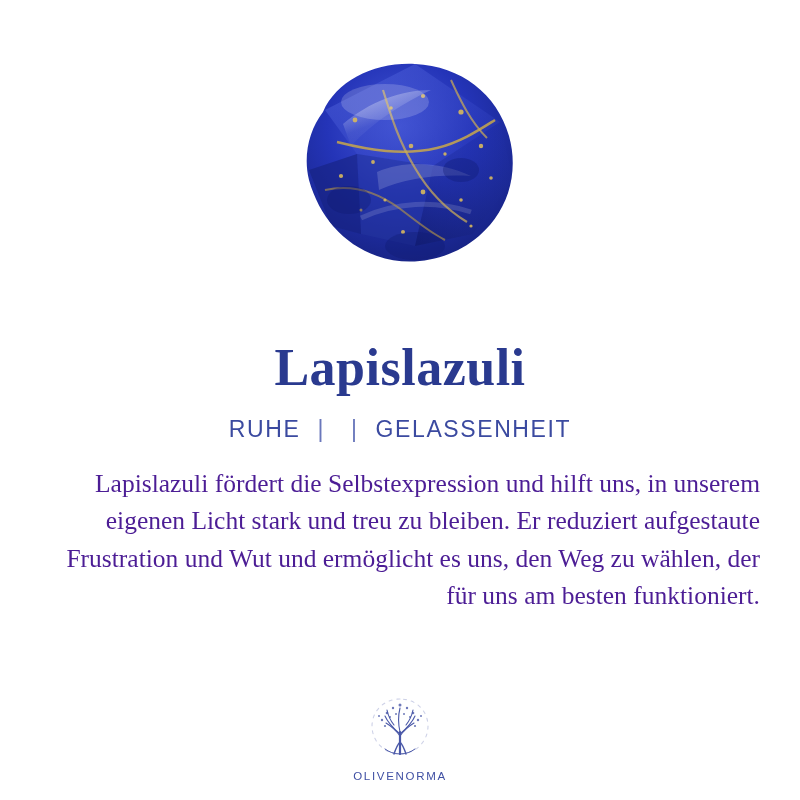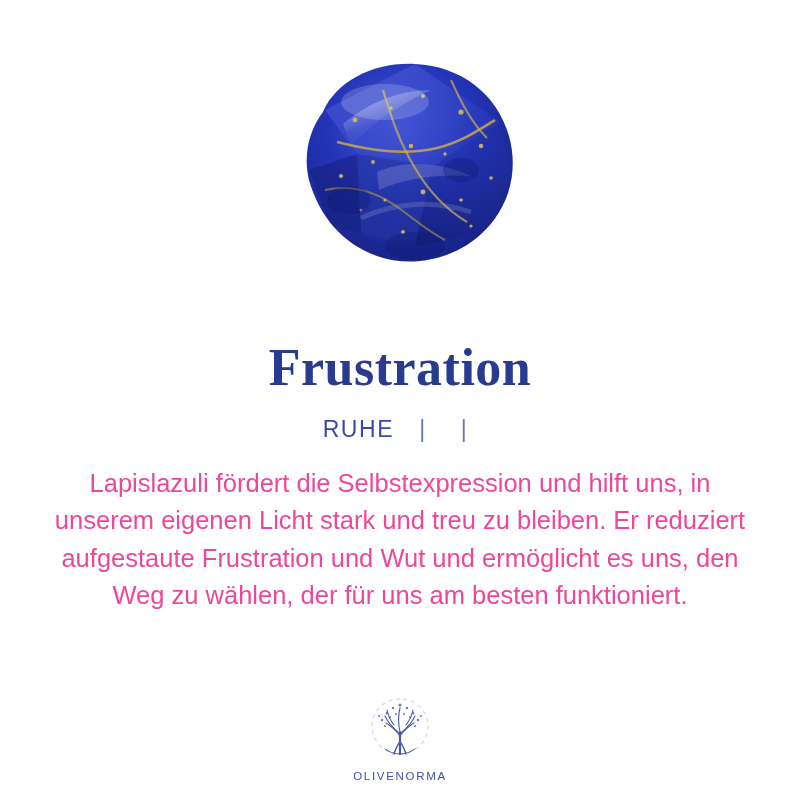--- a/index.html
+++ b/index.html
@@ -59,37 +59,37 @@
   .keywords {
     margin-top: 22px;
     font-family: "Liberation Sans", sans-serif;
     font-size: 23px;
     letter-spacing: 1.6px;
     color: #3b4aa0;
     text-align: center;
     display: flex;
     align-items: center;
     justify-content: center;
-    gap: 16px;
+    gap: 8px;
   }
   .keywords .kw { white-space: pre; }
   .keywords .sep {
     color: #6a77bb;
     padding: 0 9px;
   }
 
   
   .description {
     margin-top: 22px;
     width: 720px;
-    text-align: center;
-    font-family: Liberation Sans, sans-serif;
+    text-align: right;
+    font-family: Liberation Serif, serif;
     font-size: 25.5px;
     line-height: 1.47;
-    color: #ec4899;
+    color: #4c1d95;
   }
 
   
   .logo-area {
     position: absolute;
     bottom: 18px;
     left: 0;
     width: 800px;
     display: flex;
     flex-direction: column;
@@ -187,26 +187,27 @@
             <ellipse cx="196" cy="120" rx="18" ry="12"></ellipse>
             <ellipse cx="150" cy="196" rx="30" ry="14"></ellipse>
           </g>
 
           <ellipse cx="120" cy="52" rx="44" ry="18" fill="#ffffff" opacity="0.18"></ellipse>
         </g>
       </svg>
     </div>
   </div>
 
-  <div class="title">Frustration</div>
+  <div class="title">Lapislazuli</div>
 
   <div class="keywords">
     <span class="kw">RUHE</span>
     <span class="sep">|</span>
     <span class="sep">|</span>
+    <span class="kw">GELASSENHEIT</span>
   </div>
 
   <div class="description">Lapislazuli fördert die Selbstexpression und hilft uns, in unserem eigenen Licht stark und treu zu bleiben. Er reduziert aufgestaute Frustration und Wut und ermöglicht es uns, den Weg zu wählen, der für uns am besten funktioniert.</div>
 
   <div class="logo-area">
     <svg class="logo-mark" viewBox="0 0 74 70">
       <g stroke="#4a58a8" stroke-width="1.1" fill="none" stroke-linecap="round">
 
         <path d="M37,7 C20,7 9,20 9,34 C9,49 21,62 37,62 C53,62 65,49 65,34 C65,20 54,7 37,7" stroke-opacity="0.28" stroke-dasharray="3 5"></path>
 

